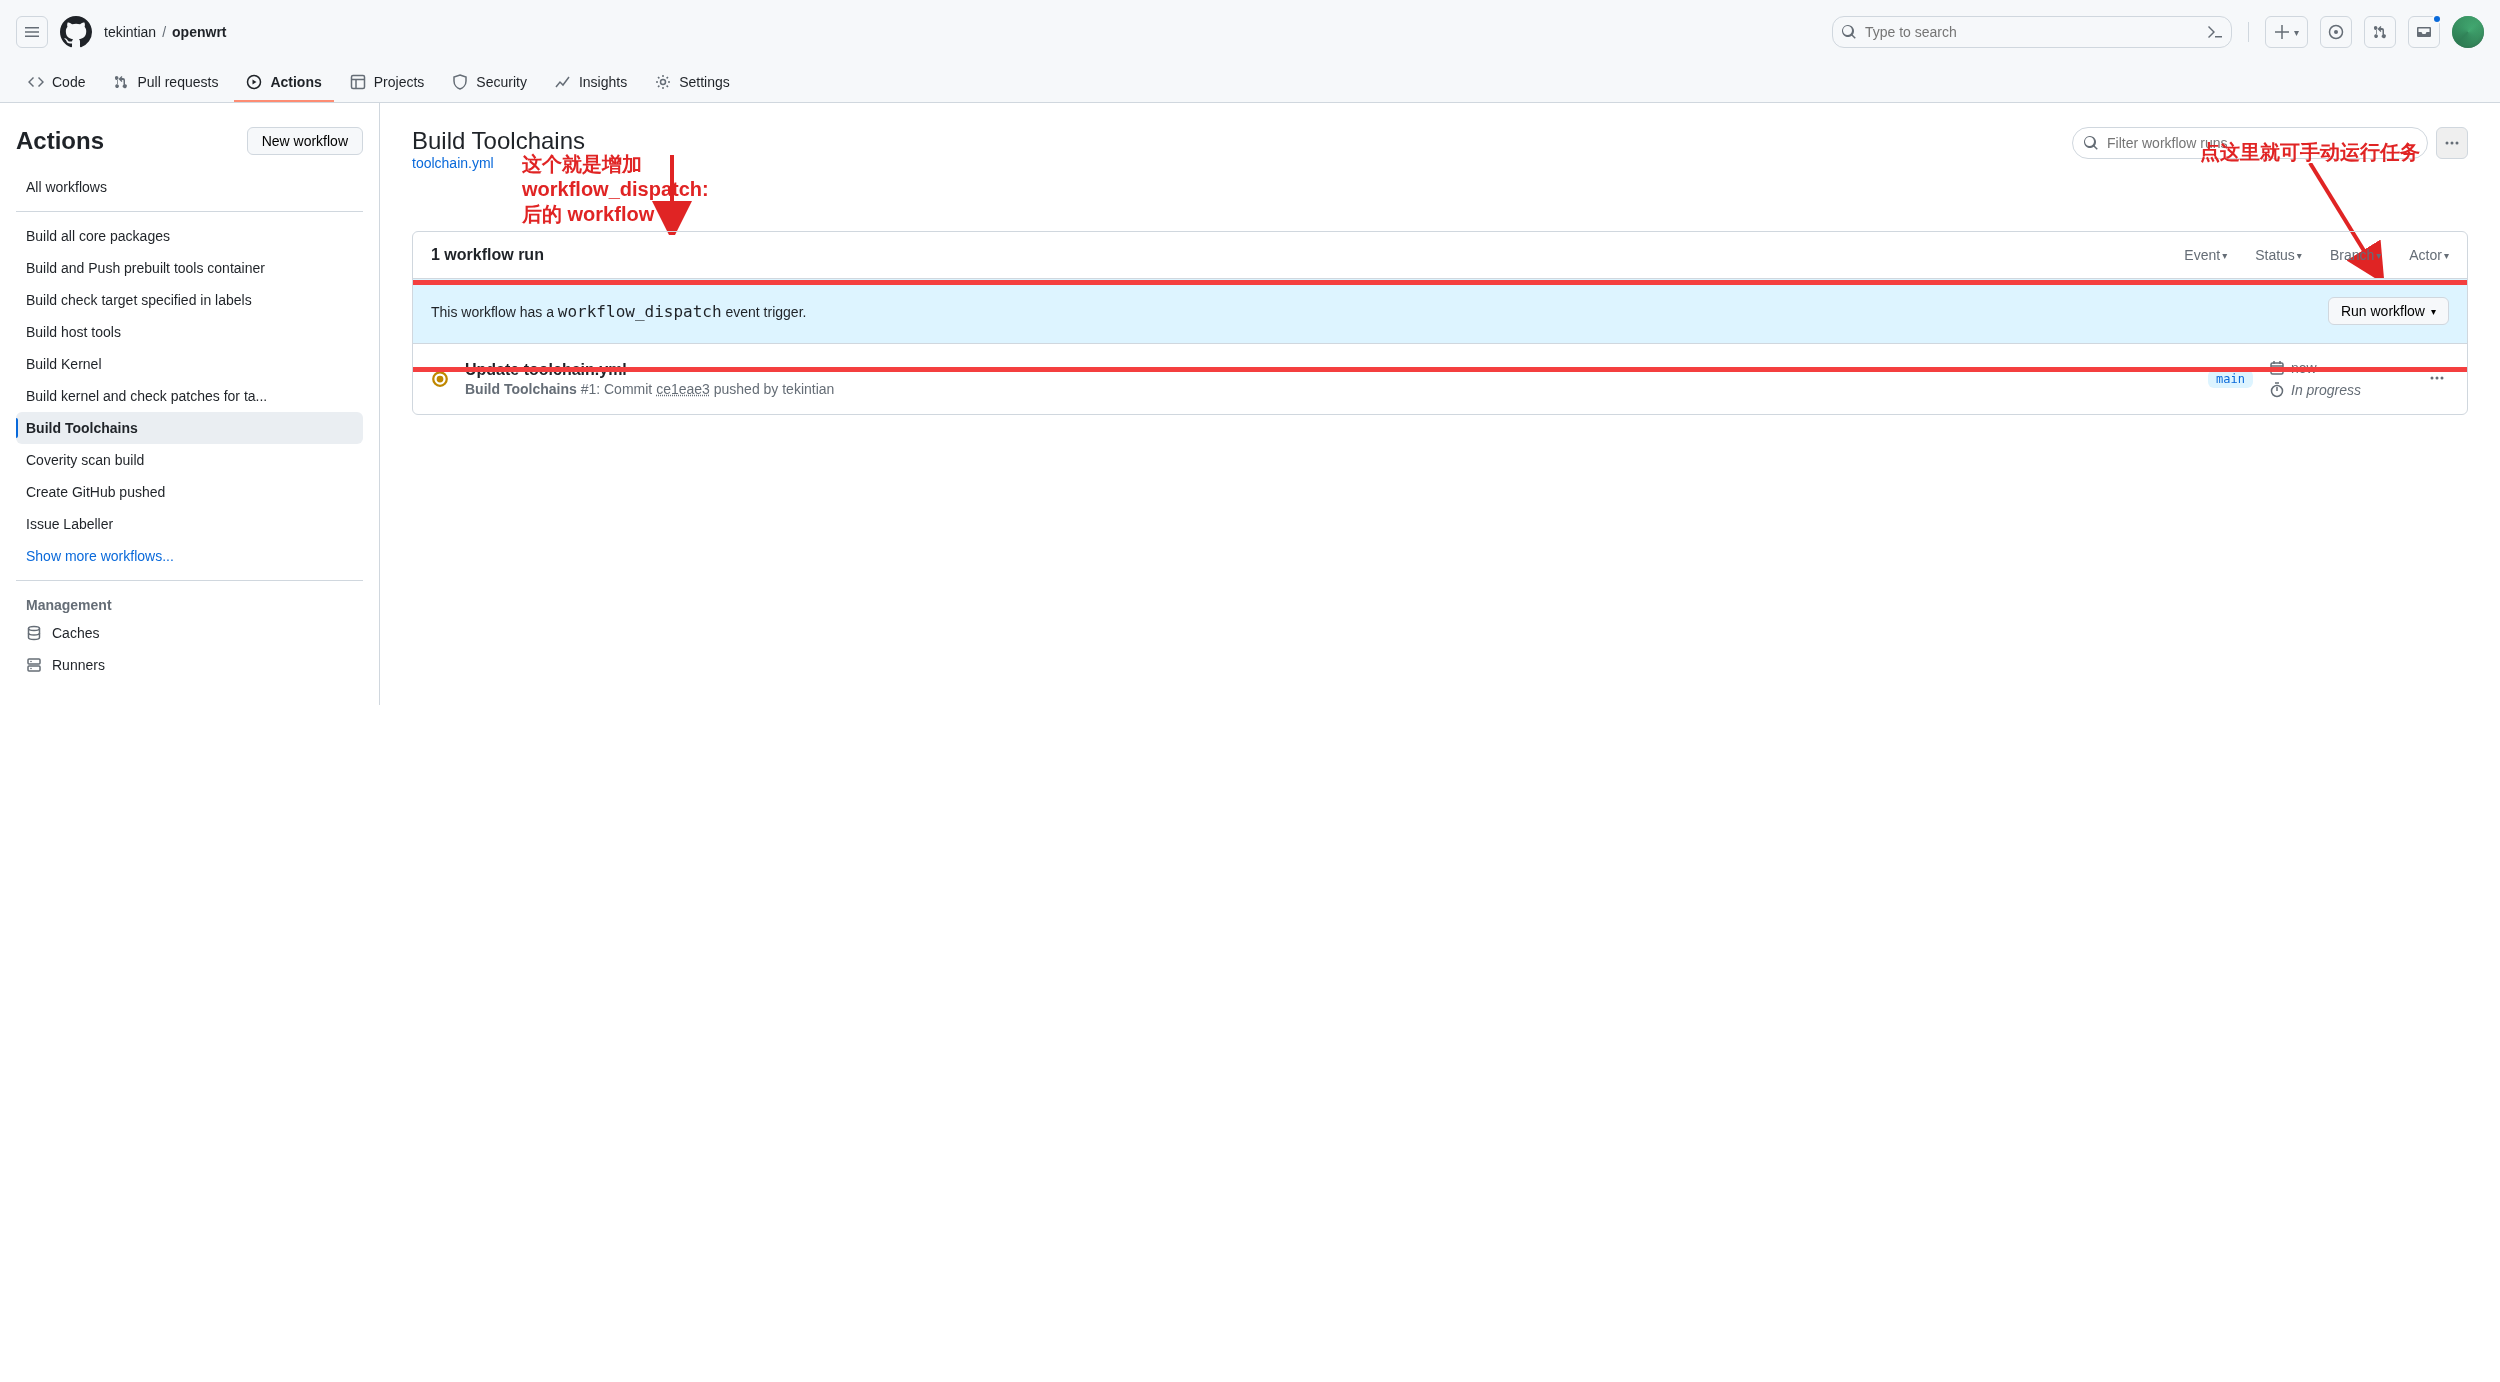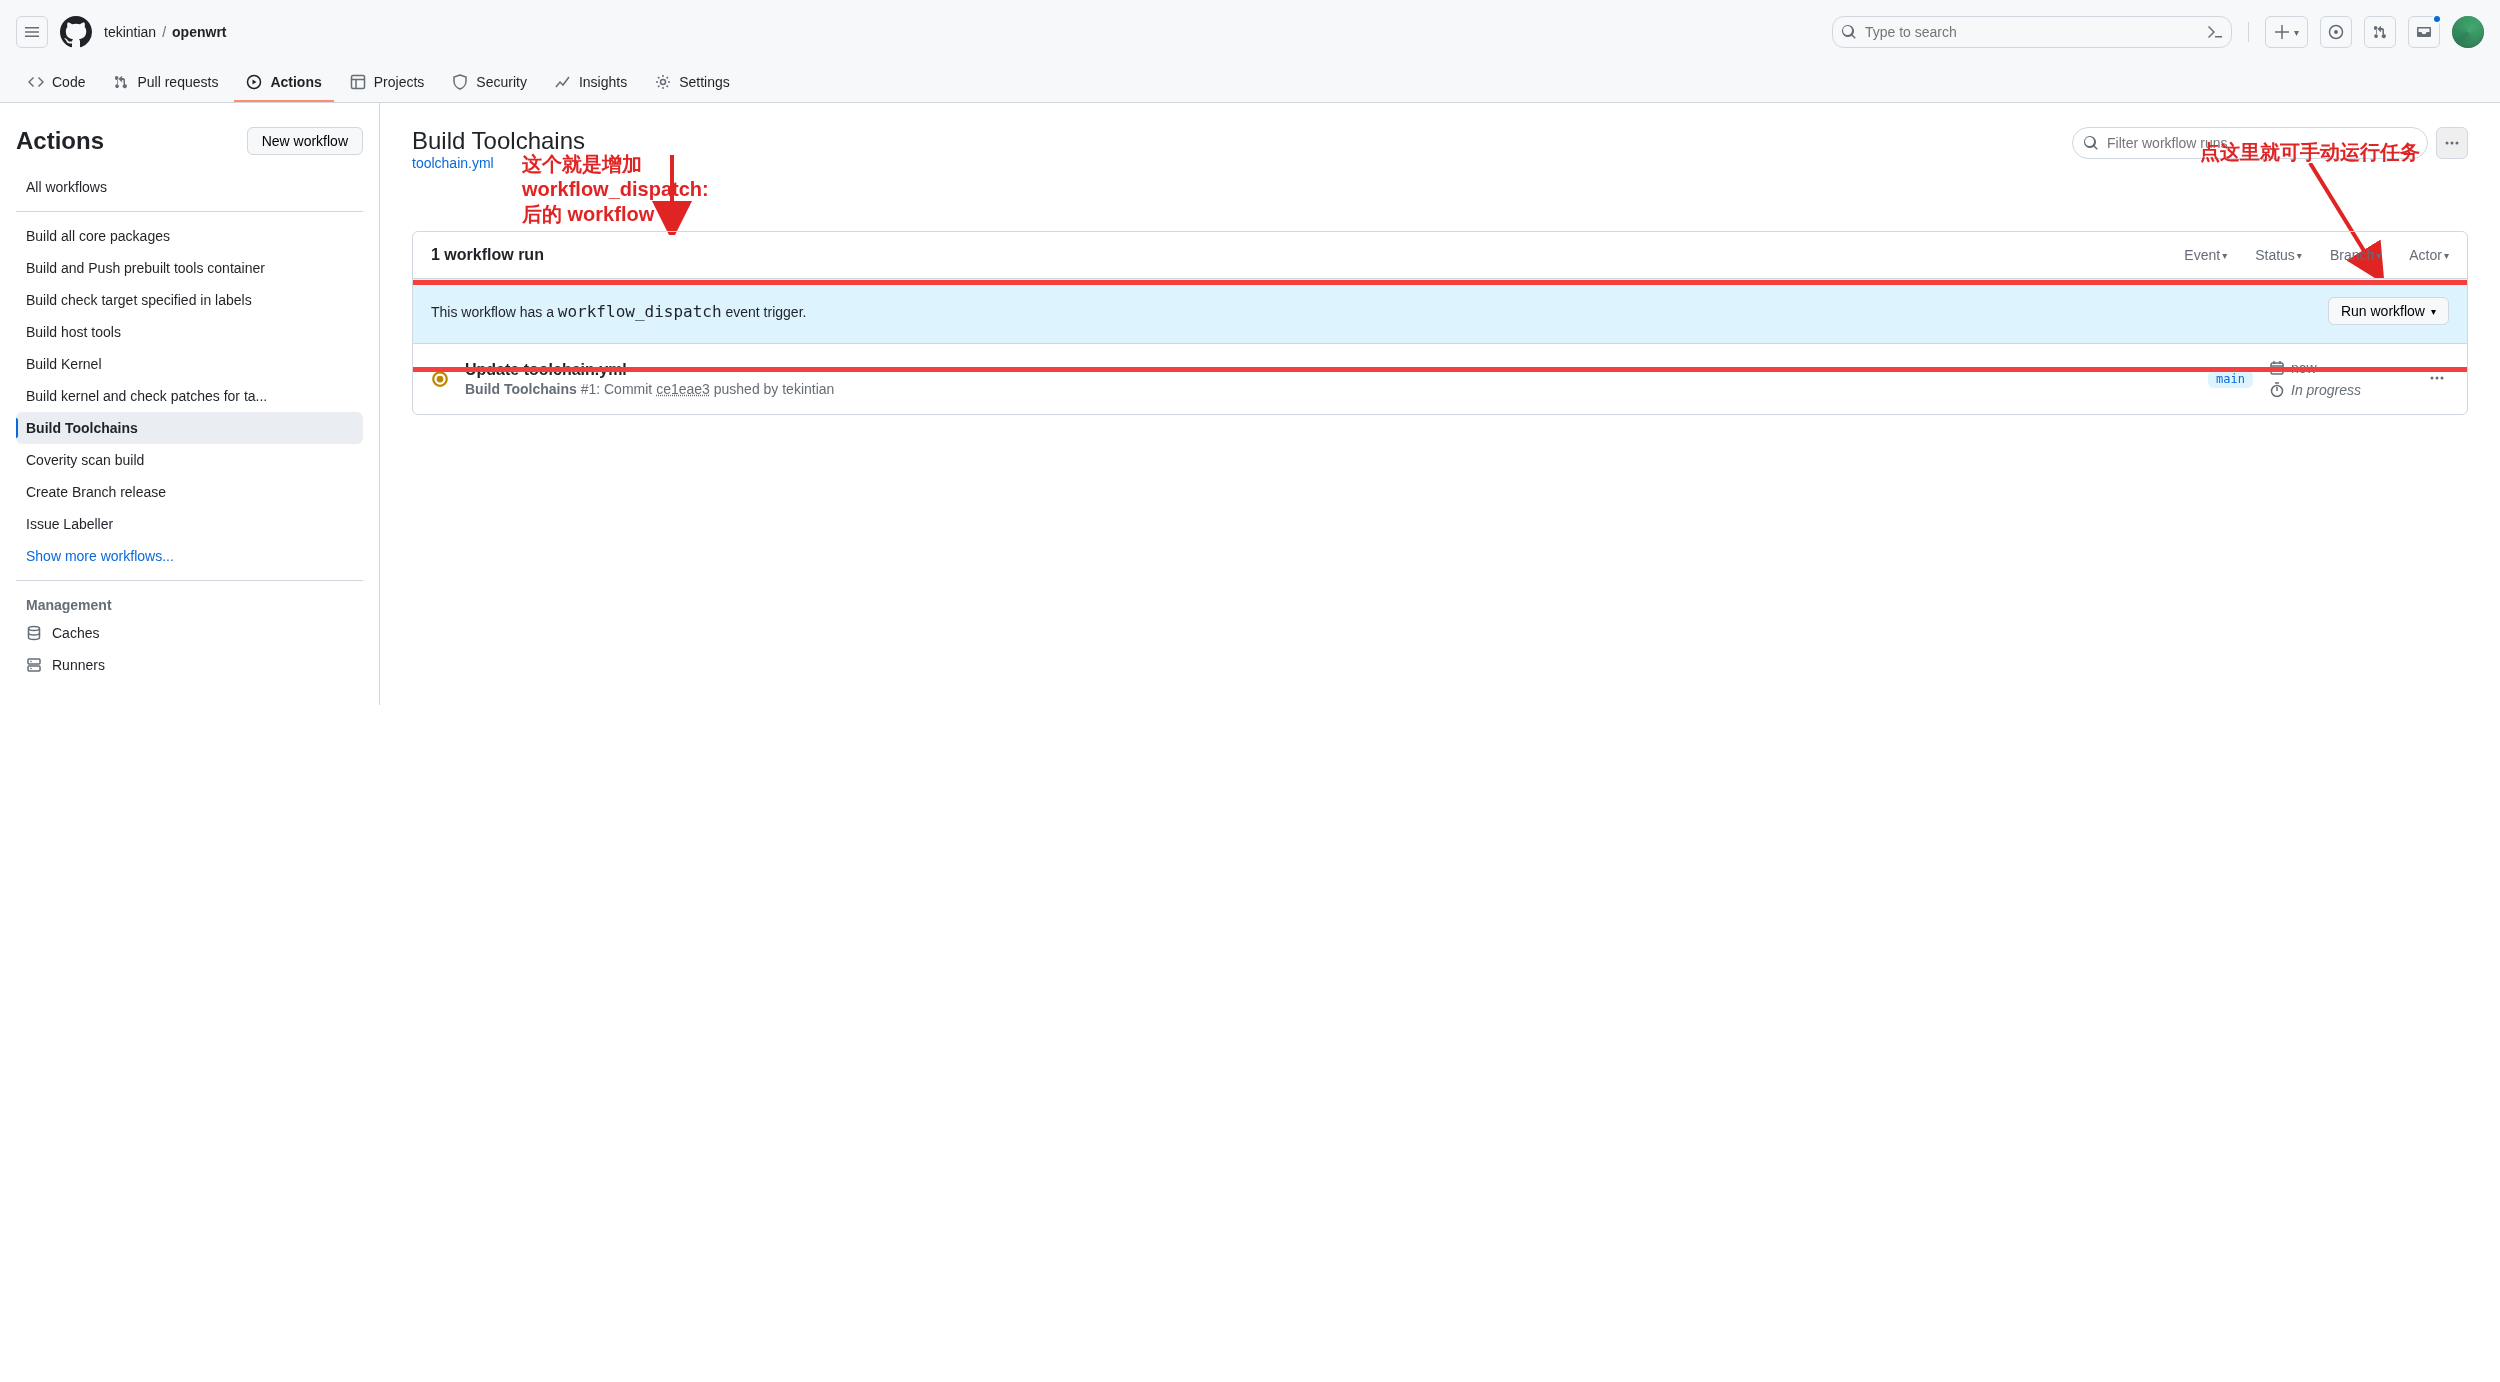--- a/index.html
+++ b/index.html
@@ -213,21 +213,21 @@
       <div class="hr"></div>
 
     <li>Build all core packages</li>
         <li>Build and Push prebuilt tools container</li>
         <li>Build check target specified in labels</li>
         <li>Build host tools</li>
         <li>Build Kernel</li>
         <li>Build kernel and check patches for ta...</li>
         <li class="active">Build Toolchains</li>
         <li>Coverity scan build</li>
-        <li>Create Branch release</li>
+        <li>Create GitHub pushed</li>
         <li>Issue Labeller</li>
         <li class="show-more">Show more workflows...</li>
         <div class="hr"></div>
         <div class="mgmt-label">Management</div>
         <div class="mgmt-item">
           <svg class="icon16" viewBox="0 0 16 16">
             <ellipse cx="8" cy="3.5" rx="5.5" ry="2" fill="none" stroke="#656d76" stroke-width="1.5"></ellipse>
             <path d="M2.5 3.5v9c0 1.1 2.46 2 5.5 2s5.5-.9 5.5-2v-9" fill="none" stroke="#656d76" stroke-width="1.5"></path>
             <path d="M2.5 8c0 1.1 2.46 2 5.5 2s5.5-.9 5.5-2" fill="none" stroke="#656d76" stroke-width="1.5"></path>
           </svg>

